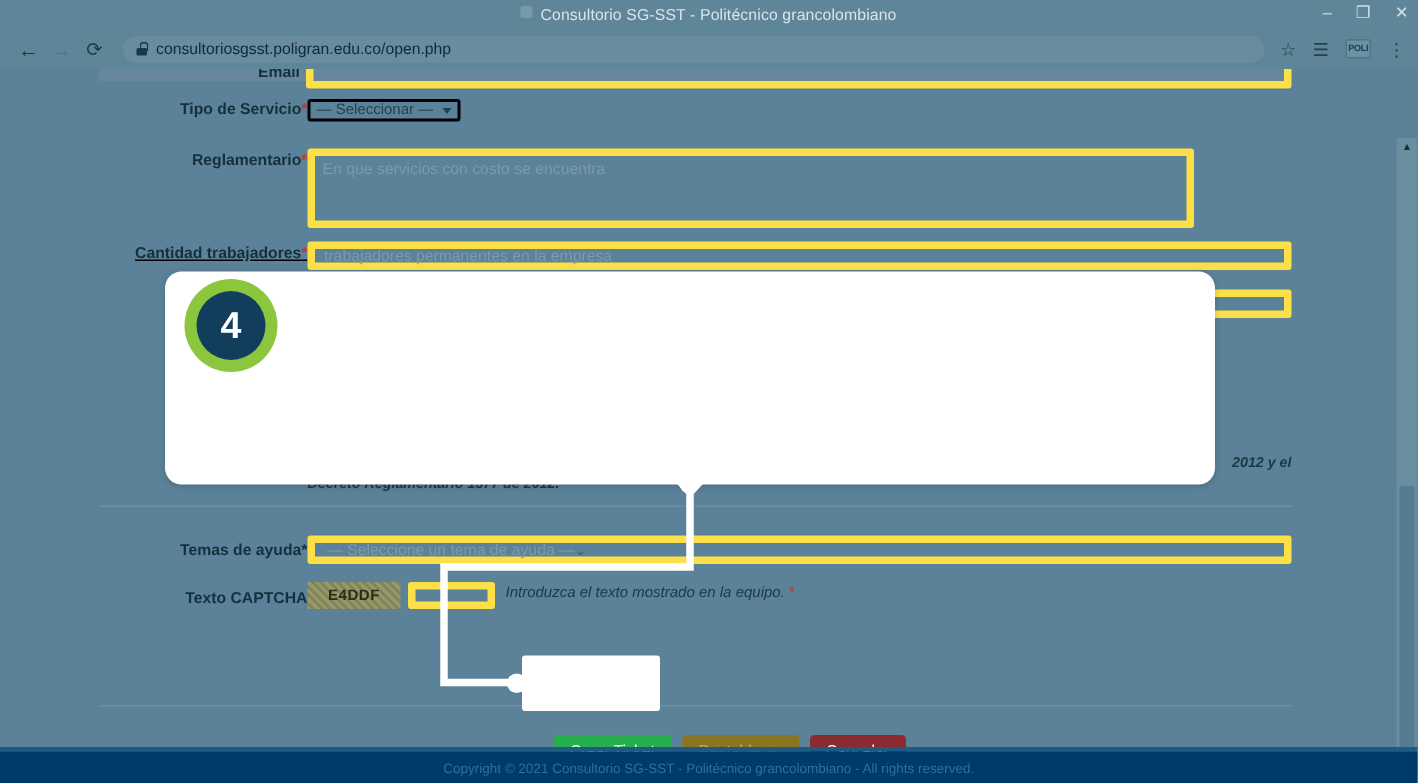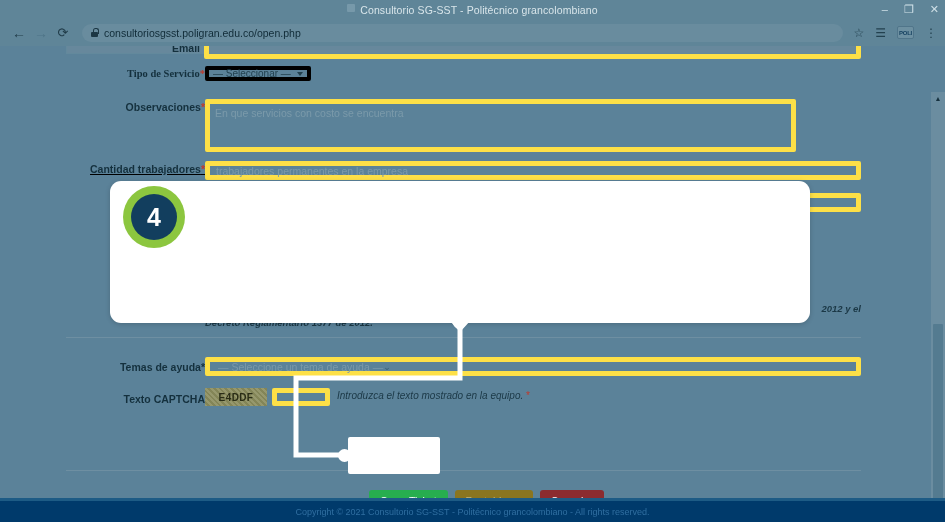--- a/index.html
+++ b/index.html
@@ -90,26 +90,26 @@
   .field {
     background: transparent; border: 5px solid #fde047; border-radius: 2px;
   }
 
   
   #row-email { left: 110px; top: -4px; }
   #row-email .lbl { width: 90px; }
   #inp-email { position: absolute; left: 204px; top: -6px; width: 657px; height: 19px; }
 
   #row-tipo { left: 60px; top: 21px; }
-  #row-tipo .lbl { width: 145px; font-family: Liberation Serif, serif; }
+  #row-tipo .lbl { width: 145px; }
   #sel-tipo {
     position: absolute; left: 205px; top: 20px;
     height: 15px; padding: 0 4px;
     display: flex; align-items: center; gap: 6px;
-    border: 4px solid #000000; border-radius: 2px;
+    border: 2px solid #000000; border-radius: 2px;
     font-size: 10px; color: #22414f; background: transparent;
   }
   .chev {
     width: 0; height: 0; border-left: 3.2px solid transparent;
     border-right: 3.2px solid transparent; border-top: 4px solid #22414f;
   }
 
   #row-obs { left: 60px; top: 55px; }
   #row-obs .lbl { width: 145px; }
   #ta-obs {
@@ -309,21 +309,21 @@
           <span>Tipo de Servicio</span><span class="req">*</span>
         </div>
       </div>
       <div id="sel-tipo">
         <span>— Seleccionar —</span>
         <span class="chev"></span>
       </div>
 
       <div class="row" id="row-obs">
         <div class="lbl">
-          <span>Observaciones</span><span class="req">*</span>
+          <span>Reglamentario</span><span class="req">*</span>
         </div>
       </div>
       <div class="field" id="ta-obs">
         <span>En que servicios con costo se encuentra</span>
       </div>
 
       <div class="row" id="row-cant">
         <div class="lbl">
           <span>Cantidad trabajadores</span><span class="req">*</span>
         </div>

